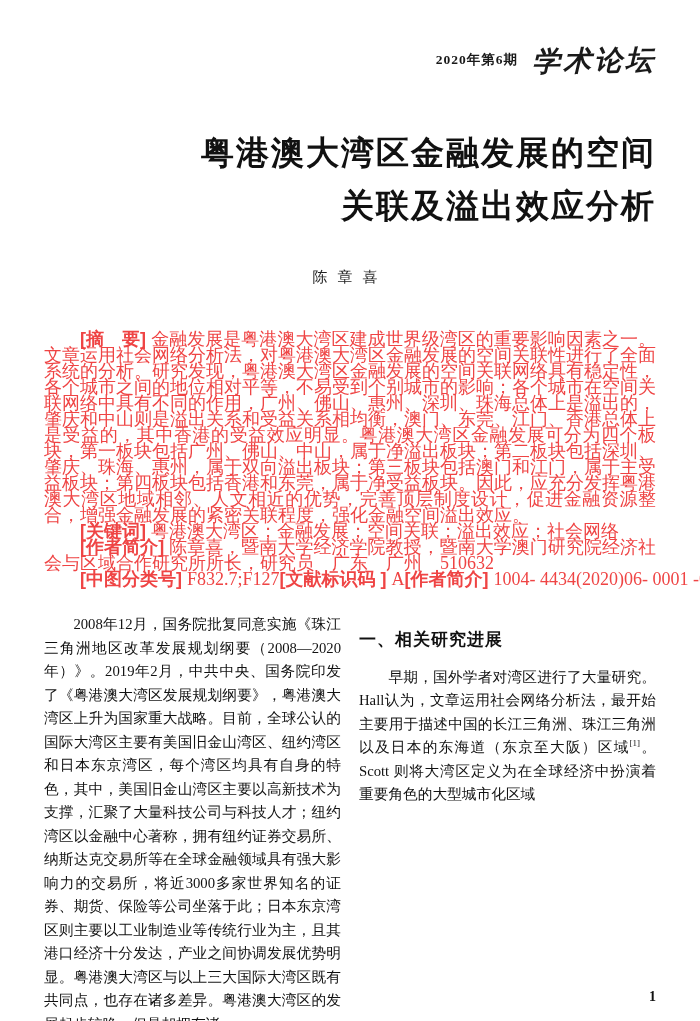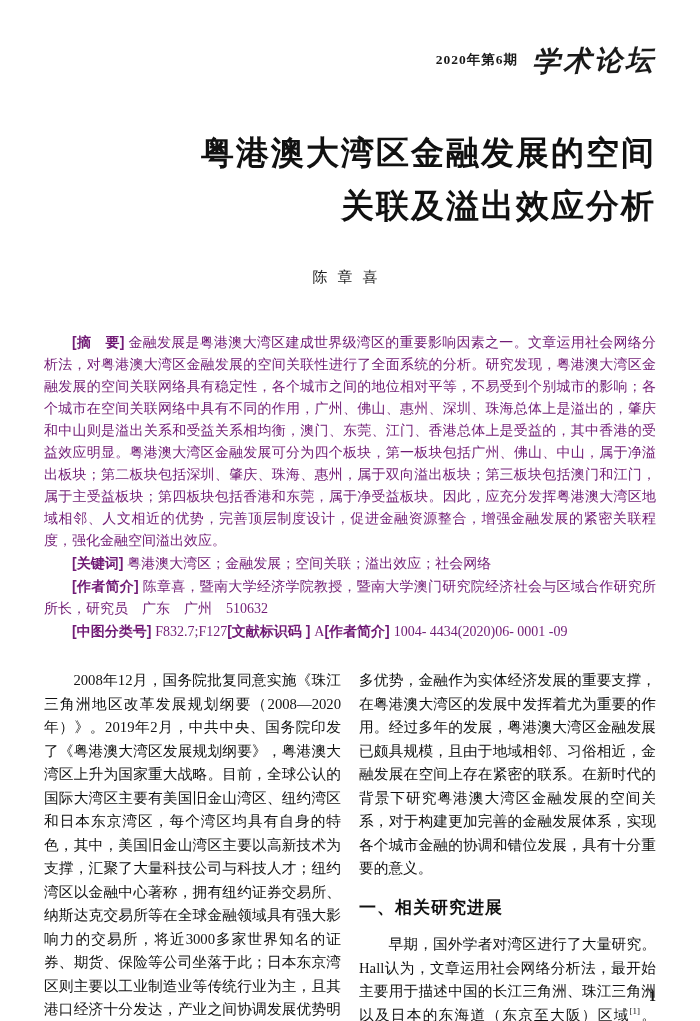--- a/index.html
+++ b/index.html
@@ -24,21 +24,21 @@
   
   .title{
     margin:46px 0 0 0;text-align:right;
     font-family:"Liberation Sans","DejaVu Sans",sans-serif;
     font-weight:700;font-size:33px;line-height:53px;letter-spacing:2px;color:#111;
   }
   .author{
     margin-top:36px;text-align:center;font-size:15px;letter-spacing:10px;color:#222;
   }
   
-  .meta{margin-top:44px;font-size:14px;line-height:22px;color:#701a75;}
+  .meta{margin-top:44px;font-size:18px;line-height:16px;color:#ef4444;}
   .meta p{margin:0;text-align:justify;text-justify:inter-ideograph;}
   .lbl{
     font-family:"Liberation Sans","DejaVu Sans",sans-serif;
     font-weight:700;font-style:normal;letter-spacing:0;
   }
   .indent2{text-indent:2em;}
   .clc-line{display:flex;padding-left:2em;margin-top:0;}
   .clc-line .seg{white-space:nowrap;}
   
   .body{margin-top:26px;display:flex;gap:18px;}
@@ -77,21 +77,20 @@
       <span class="seg"><span class="lbl">[文献标识码 ] </span><span>A</span></span>
       <span class="seg"><span class="lbl">[作者简介] </span><span>1004- 4434(2020)06- 0001 -09</span></span>
     </p>
   </div>
 
   <div class="body">
     <div class="col">
       <p class="indent2">2008年12月，国务院批复同意实施《珠江三角洲地区改革发展规划纲要（2008—2020年）》。2019年2月，中共中央、国务院印发了《粤港澳大湾区发展规划纲要》，粤港澳大湾区上升为国家重大战略。目前，全球公认的国际大湾区主要有美国旧金山湾区、纽约湾区和日本东京湾区，每个湾区均具有自身的特色，其中，美国旧金山湾区主要以高新技术为支撑，汇聚了大量科技公司与科技人才；纽约湾区以金融中心著称，拥有纽约证券交易所、纳斯达克交易所等在全球金融领域具有强大影响力的交易所，将近3000多家世界知名的证券、期货、保险等公司坐落于此；日本东京湾区则主要以工业制造业等传统行业为主，且其港口经济十分发达，产业之间协调发展优势明显。粤港澳大湾区与以上三大国际大湾区既有共同点，也存在诸多差异。粤港澳大湾区的发展起步较晚，但是却拥有诸</p>
     </div>
     <div class="col">
-      <p>多优势，金融作为实体经济发展的重要支撑，在粤港澳大湾区的发展中发挥着尤为重要的作用。经过多年的发展，粤港澳大湾区金融发展已颇具规模，且由于地域相邻、习俗相近，金融发展在空间上存在紧密的联系。在新时代的背景下研究粤港澳大湾区金融发展的空间关系，对于构建更加完善的金融发展体系，实现各个城市金融的协调和错位发展，具有十分重要的意义。</p>
       <h2 class="sec-heading">一、相关研究进展</h2>
       <p class="indent2"><span>早期，国外学者对湾区进行了大量研究。Hall认为，文章运用社会网络分析法，最开始主要用于描述中国的长江三角洲、珠江三角洲以及日本的东海道（东京至大阪）区域</span><sup>[1]</sup><span>。Scott 则将大湾区定义为在全球经济中扮演着重要角色的大型城市化区域</span></p>
     </div>
   </div>
 
   <div class="pageno">1</div>
 
 </div>
 
 </body></html>

